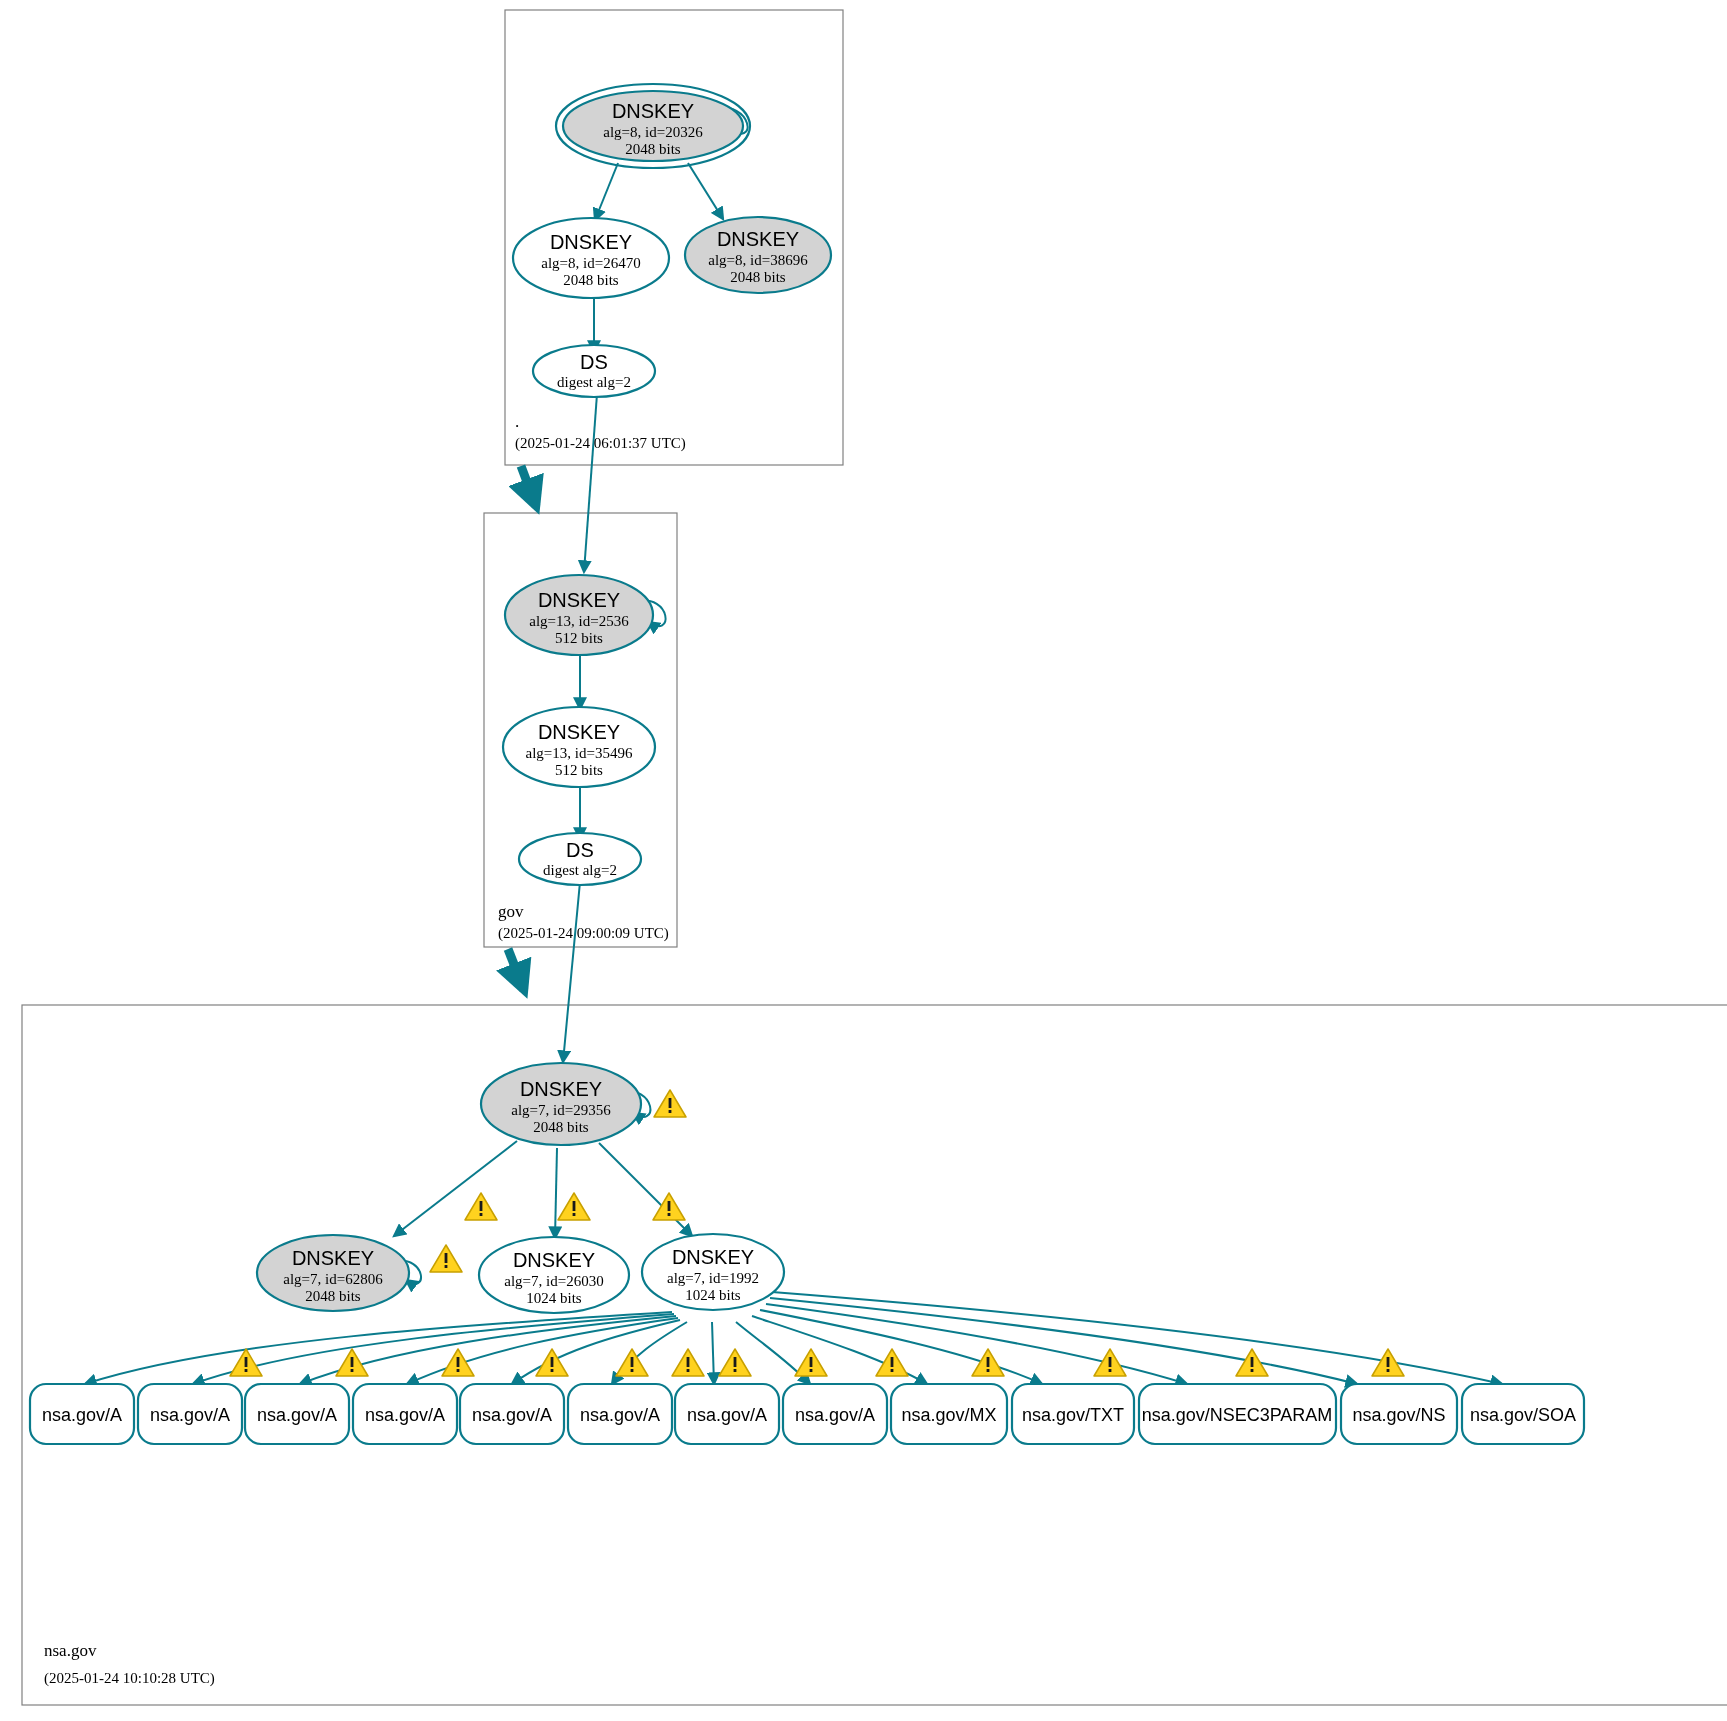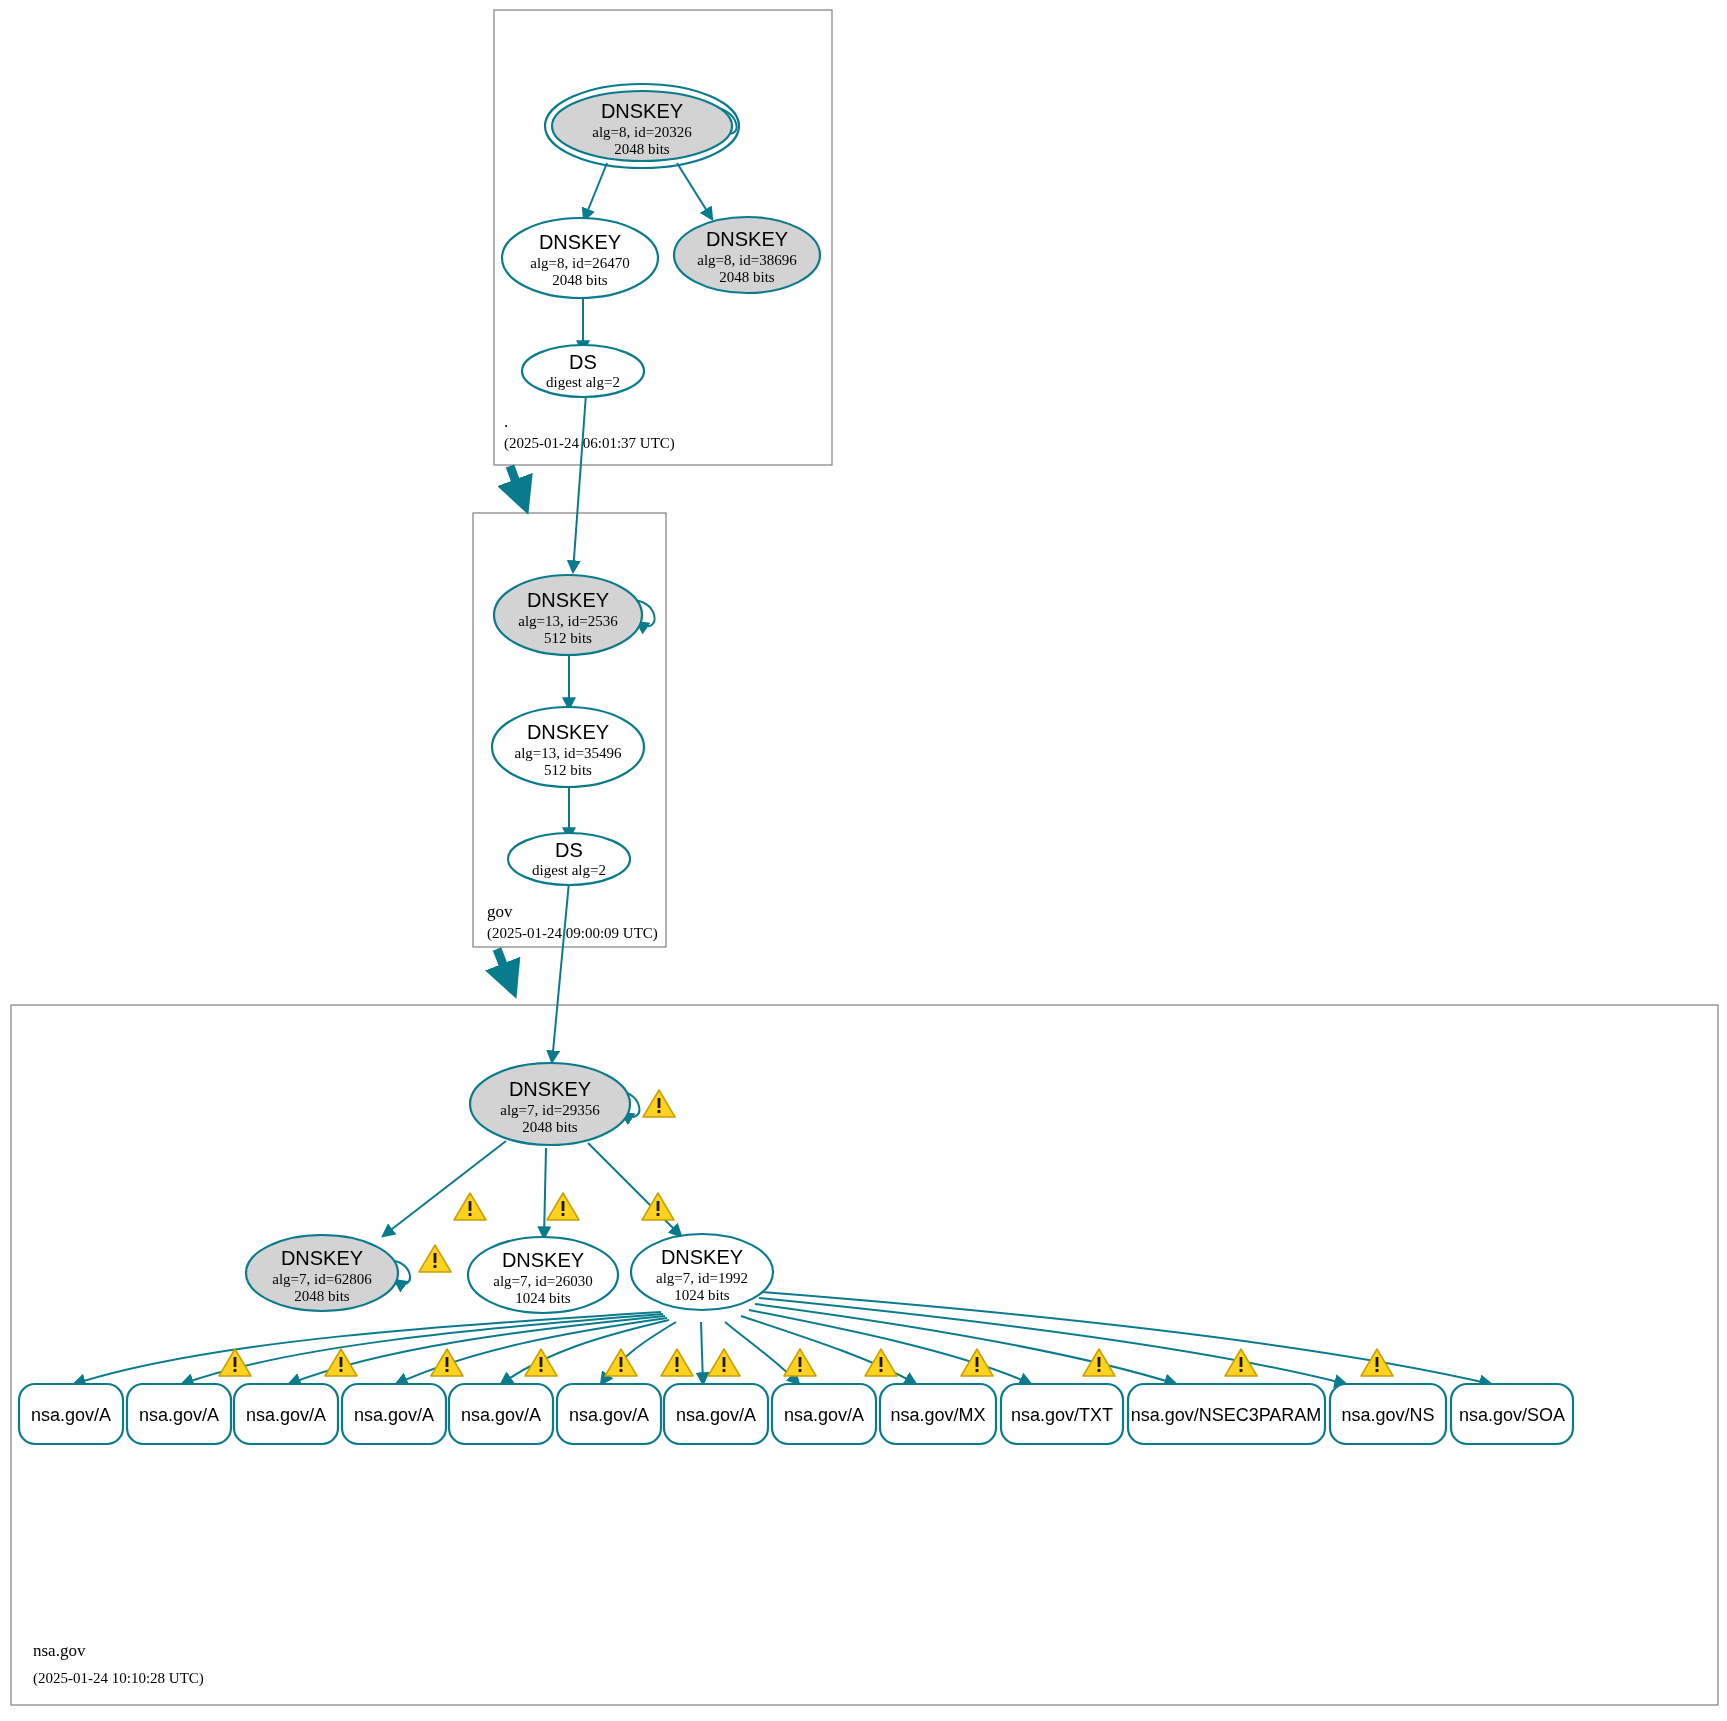--- a/index.html
+++ b/index.html
@@ -10,21 +10,21 @@
   body {
     font-family: "Liberation Serif", serif;
     width: 1727px;
     height: 1721px;
     position: relative;
     overflow: hidden;
   }
   #graph-root {
     position: absolute;
     top: 0;
-    left: 1px;
+    left: 12px;
     width: 1370px;
     height: 1721px;
   }
   svg { display: block; }
   .zone-box {
     fill: none;
     stroke: #808080;
     stroke-width: 1.2;
   }
   .edge {

